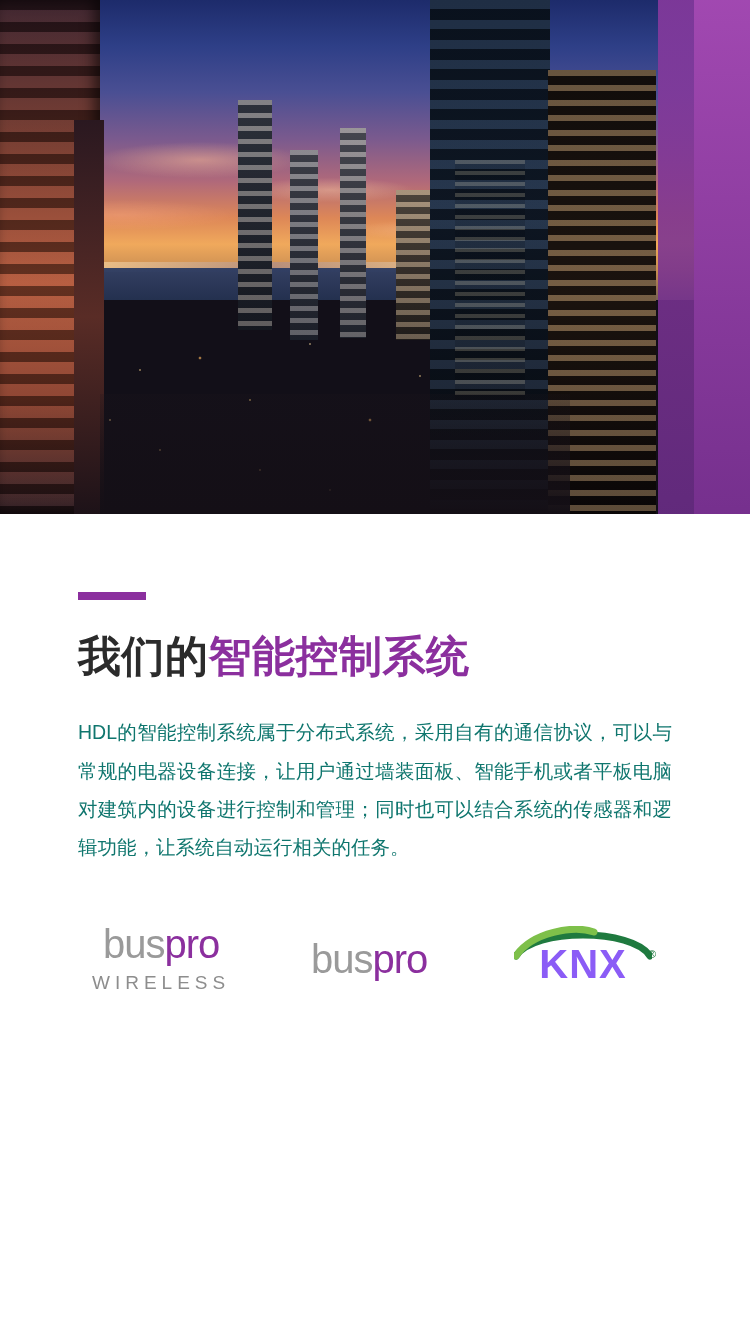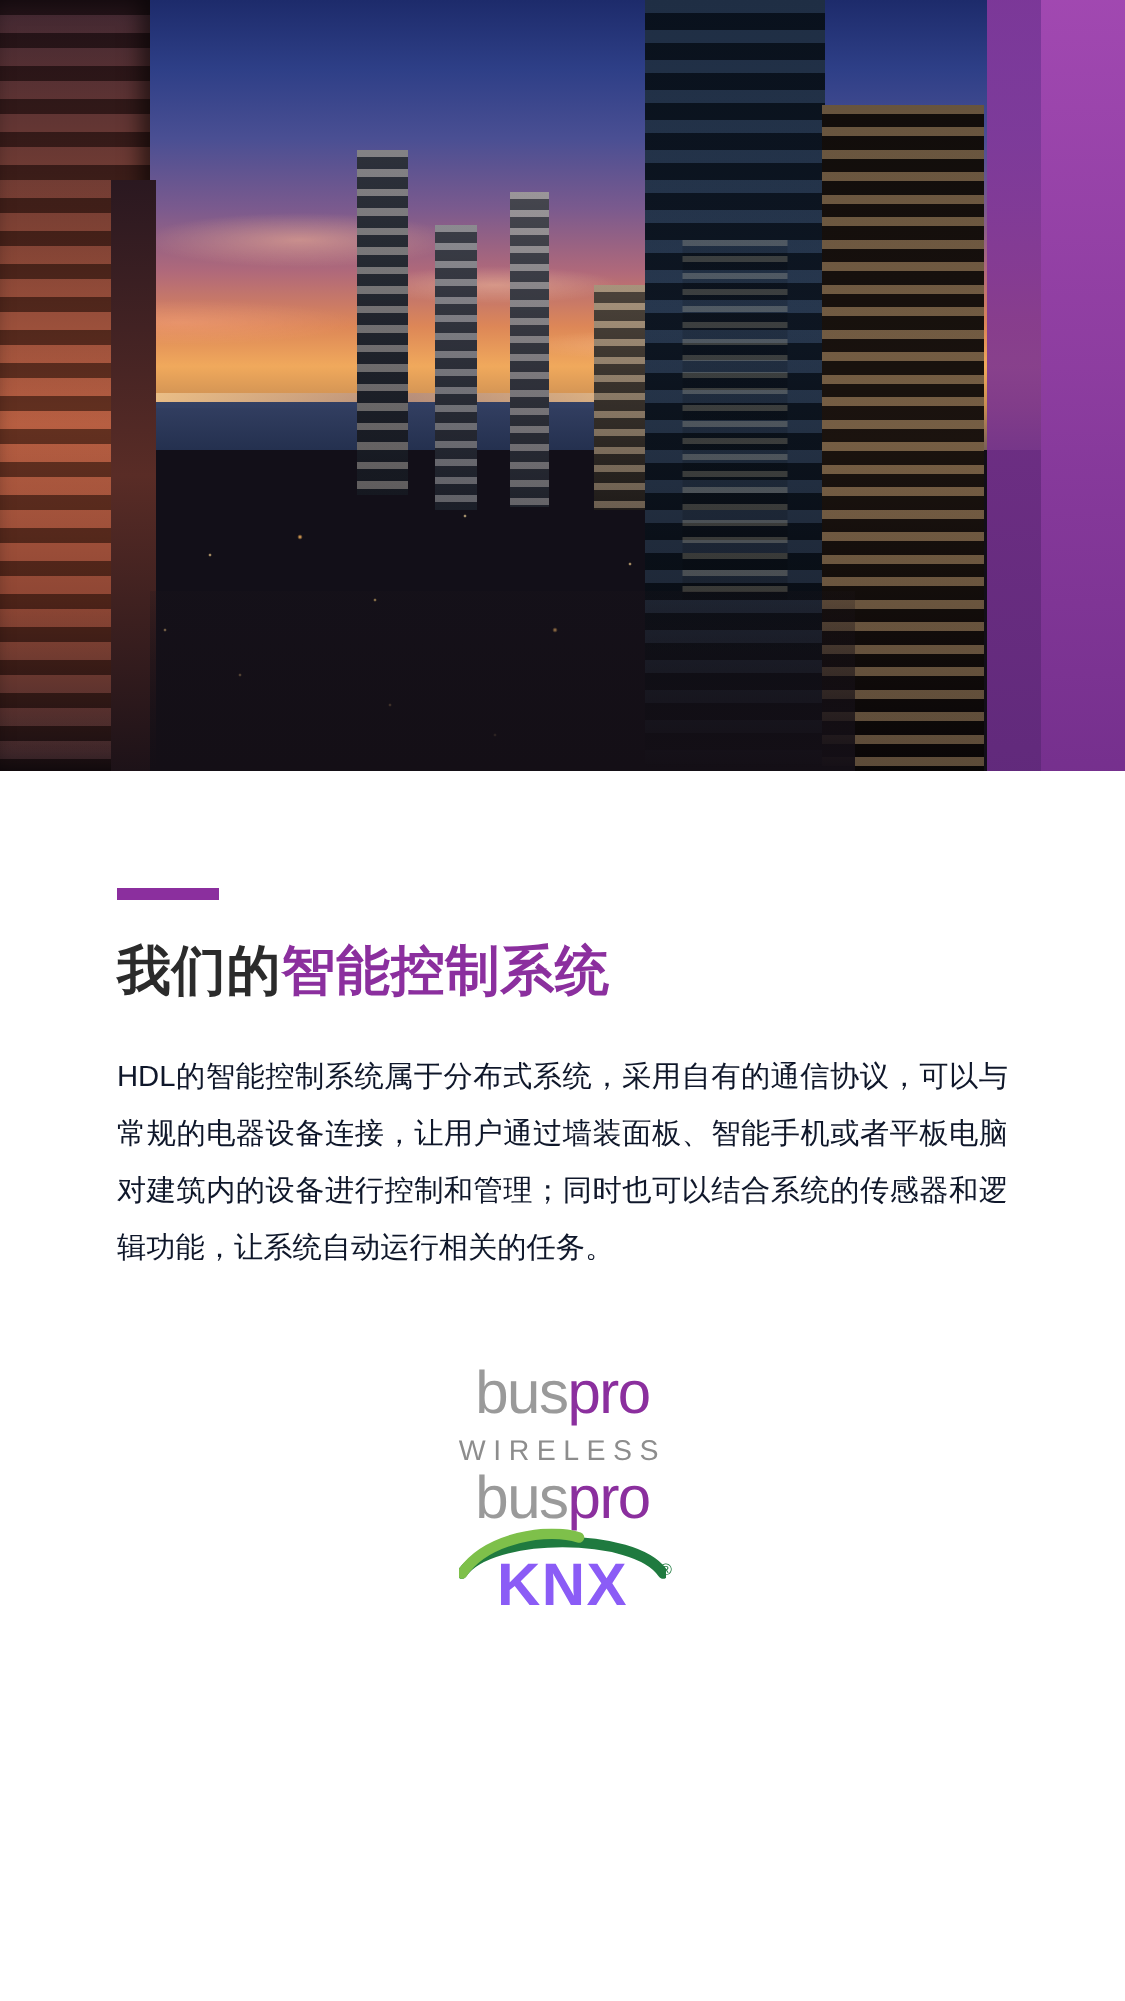--- a/index.html
+++ b/index.html
@@ -169,49 +169,48 @@
     position: relative;
     padding: 0 78px;
   }
   .accent-bar {
     margin-top: 78px;
     width: 68px;
     height: 8px;
     background: #8b2f9e;
   }
   .heading {
-    font-size: 36px;
+    font-size: 43px;
     font-weight: bold;
     letter-spacing: .5px;
     color: #2b2b2b;
     line-height: 1.3;
   }
   .heading .accent {
     color: #8b2f9e;
   }
   .para {
     margin-top: 28px;
     font-size: 19.5px;
     line-height: 1.95;
-    color: #0f172a;
+    color: #0f766e;
     text-align: justify;
     text-justify: inter-ideograph;
   }
   .para.second {
     margin-top: 30px;
   }
 
   
   .logos {
     margin-top: 58px;
     display: flex;
     align-items: center;
     justify-content: space-between;
     padding: 0 14px;
-    flex-direction: column;
   }
   .logo-buspro-wireless {
     text-align: center;
   }
   .buspro-word {
     font-size: 40px;
     letter-spacing: -1px;
     line-height: 1;
     font-weight: 500;
   }

